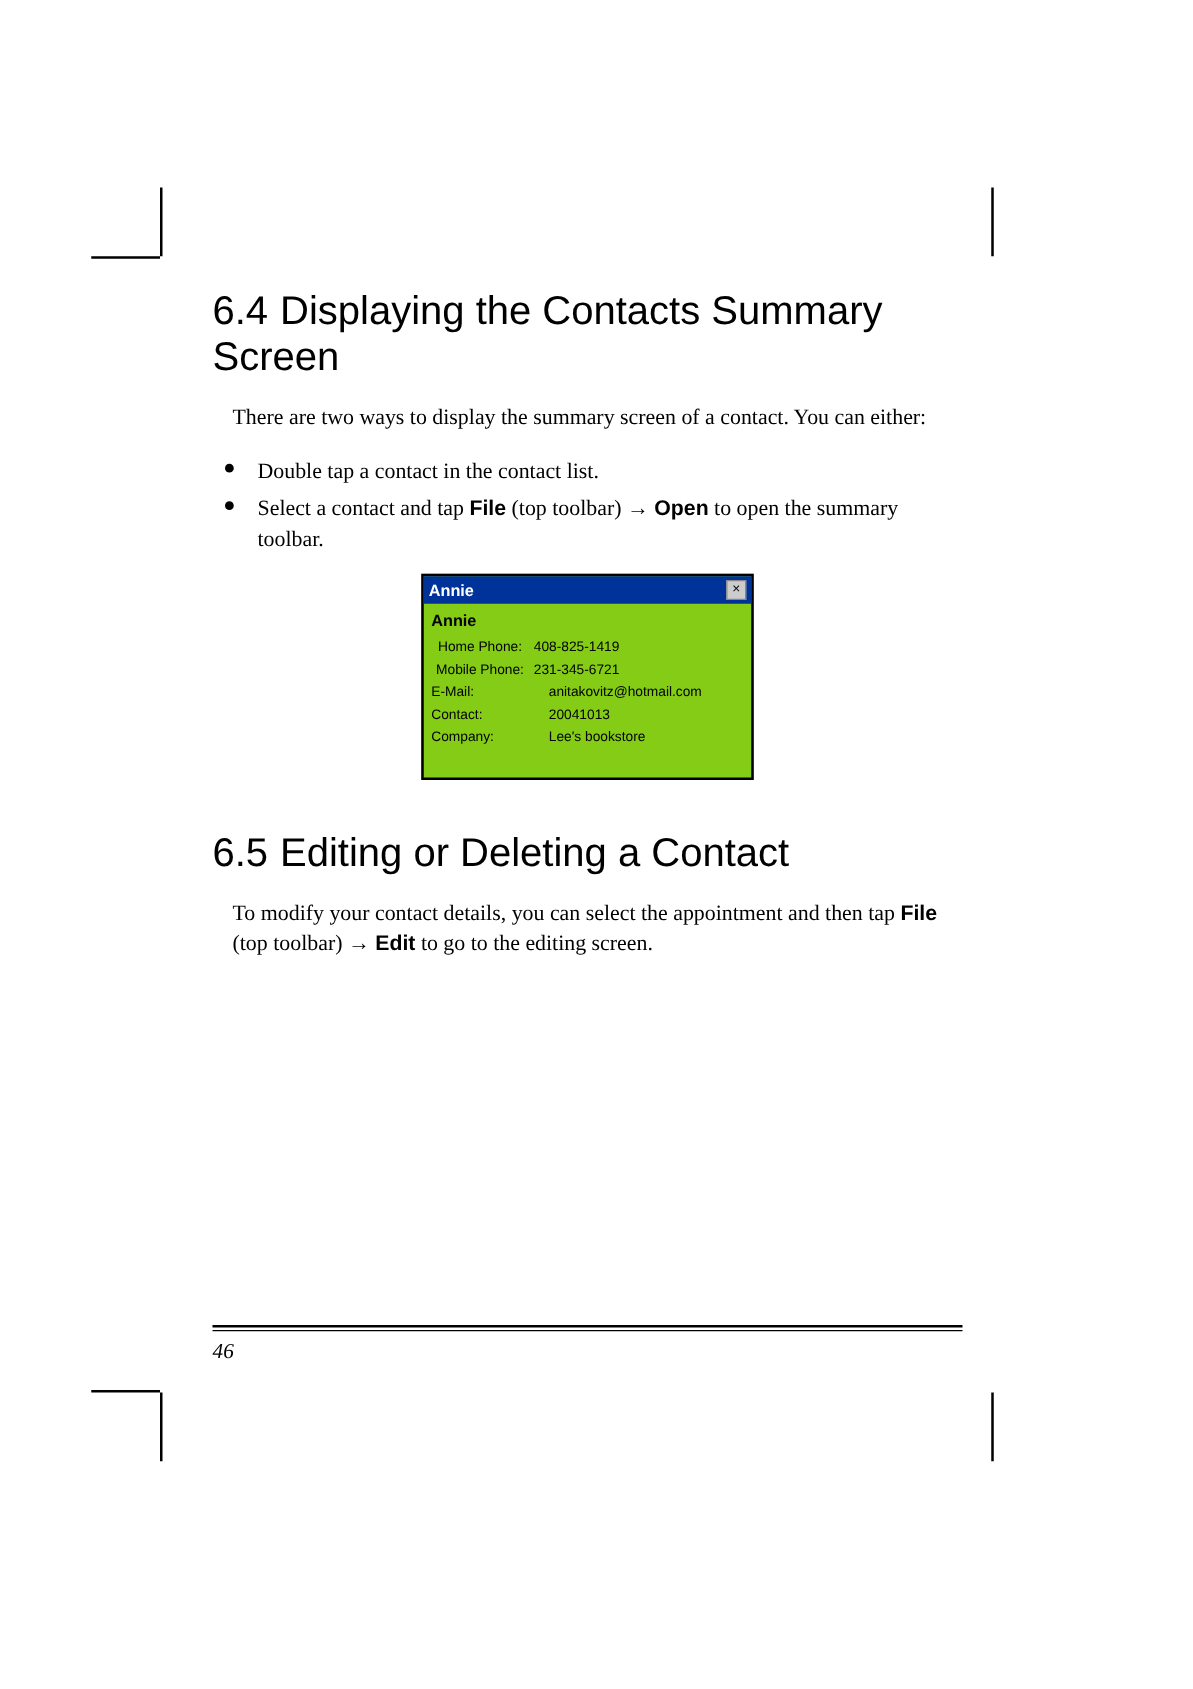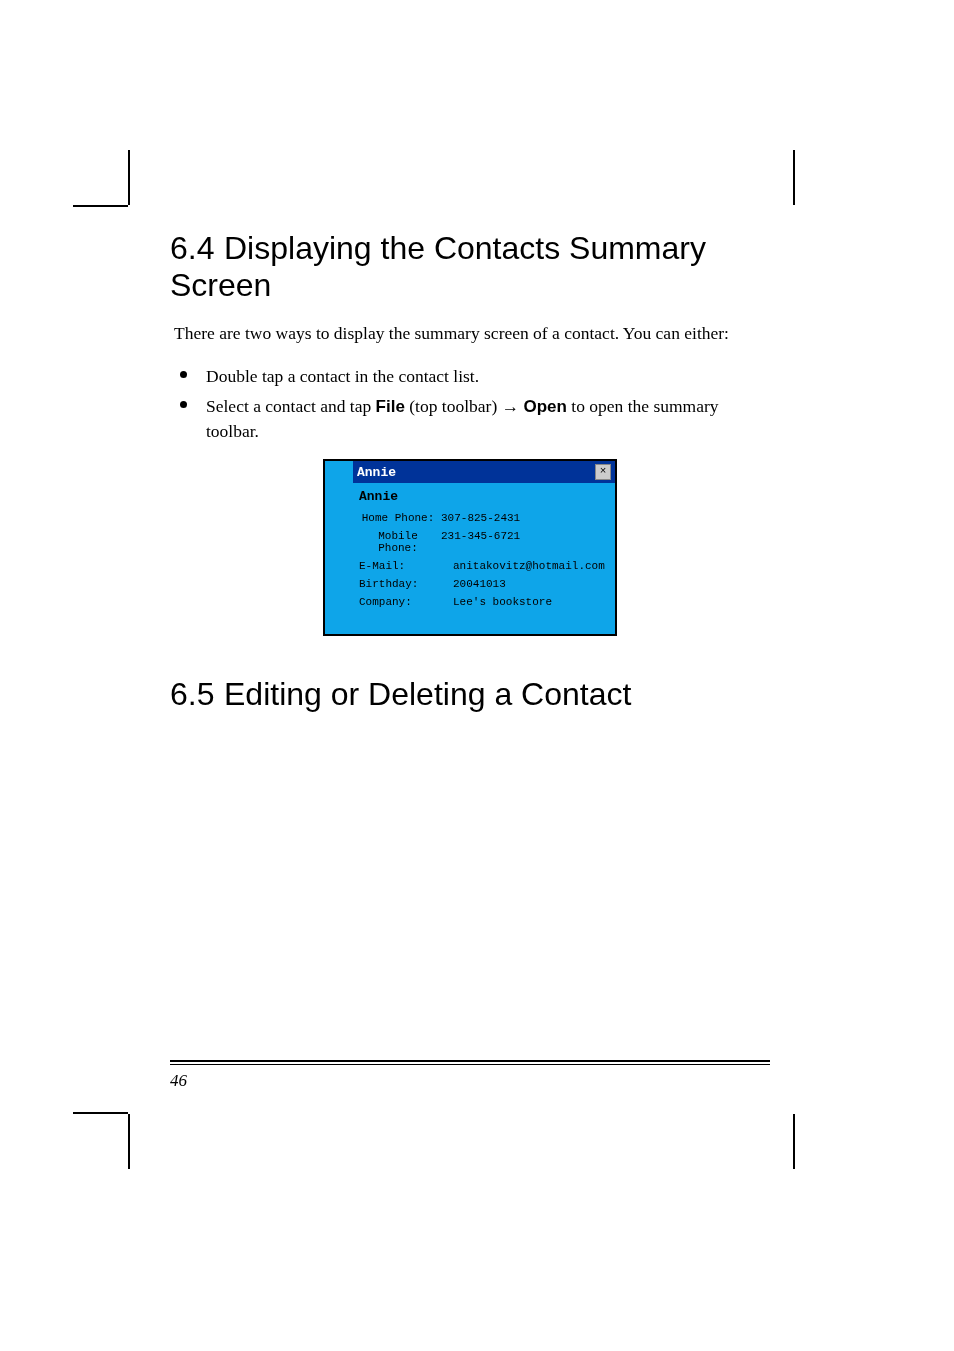--- a/index.html
+++ b/index.html
@@ -32,21 +32,21 @@
 
   h2 {
     font-family: Arial, Helvetica, sans-serif;
     font-weight: normal;
     font-size: 32px;
     margin: 0 0 18px 0;
   }
   h2 .num { display:inline-block; width: 54px; }
   p.body {
     font-size: 17.5px;
-    margin: 0 0 10px 4px;
+    margin: 0 0 10px 16px;
     line-height: 1.35;
   }
   ul.bullets {
     margin: 18px 0 14px 0;
     padding: 0 0 0 32px;
   }
   ul.bullets li {
     font-size: 17.5px;
     line-height: 1.4;
     margin-bottom: 6px;
@@ -65,24 +65,23 @@
   }
   .sans-bold { font-family: Arial, Helvetica, sans-serif; font-weight: bold; font-size: 17px; }
   .arrow { font-family: Arial, Helvetica, sans-serif; font-weight: bold; }
 
   
   .shot-wrap { text-align:center; margin: 16px 0 40px 0;}
   .shot {
     display:inline-block;
     border: 2px solid #000;
     width: 262px;
-    background:#0ea5e9;
+    background:#84cc16;
     text-align:left;
-    font-family: Liberation Mono, monospace;
-    padding-left: 28px;
+    font-family: Liberation Sans, sans-serif;
   }
   .titlebar {
     background:#003399;
     color:#fff;
     font-weight:bold;
     font-size:13px;
     padding: 3px 4px;
     display:flex;
     justify-content:space-between;
     align-items:center;
@@ -144,46 +143,49 @@
   <div class="shot-wrap">
     <div class="shot">
       <div class="titlebar">
         <span>Annie</span>
         <span class="closebox">×</span>
       </div>
       <div class="shot-body">
         <div class="shot-name">Annie</div>
         <div class="row">
           <span class="lbl">Home Phone:</span>
-          <span class="val">307-825-2431</span>
+          <span class="val">408-825-1419</span>
         </div>
         <div class="row">
           <span class="lbl">Mobile Phone:</span>
           <span class="val">231-345-6721</span>
         </div>
         <div class="row">
           <span class="lbl-wide">E-Mail:</span>
           <span class="val">anitakovitz@hotmail.com</span>
         </div>
         <div class="row">
-          <span class="lbl-wide">Birthday:</span>
+          <span class="lbl-wide">Contact:</span>
           <span class="val">20041013</span>
         </div>
         <div class="row">
           <span class="lbl-wide">Company:</span>
           <span class="val">Lee's bookstore</span>
         </div>
       </div>
     </div>
   </div>
 
   <h2>
     <span class="num">6.5</span><span>Editing or Deleting a Contact</span>
   </h2>
 
+  <p class="body">
+    <span>To modify your contact details, you can select the appointment and then tap </span><span class="sans-bold">File</span><span> (top toolbar) </span><span class="arrow">→</span> <span class="sans-bold">Edit</span><span> to go to the editing screen.</span>
+  </p>
 
 
 </div>
 
 <div class="footer">
   <hr class="thick">
   <hr class="thin">
   <span class="pg">46</span>
 </div>
 

